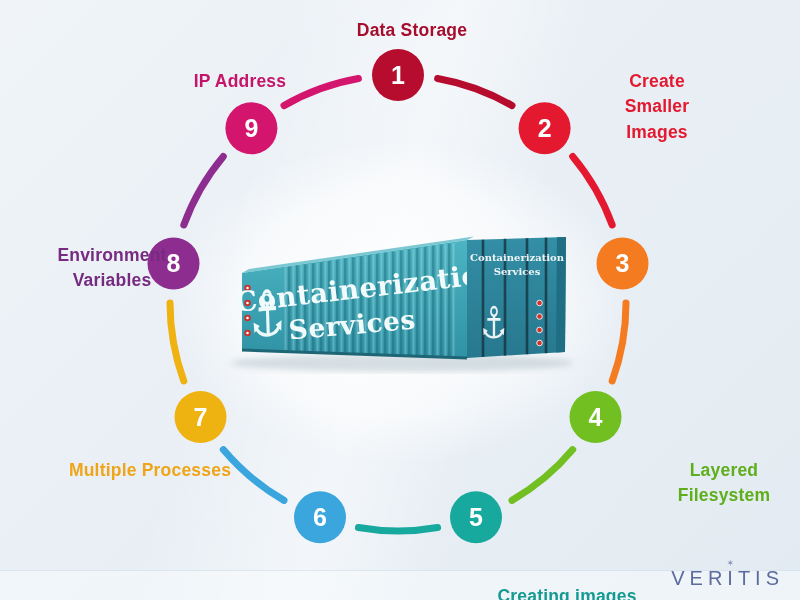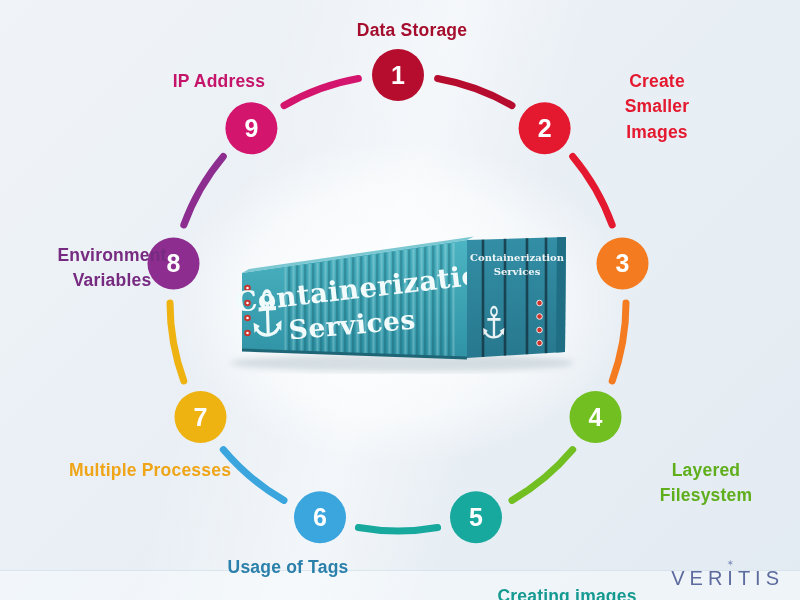--- a/index.html
+++ b/index.html
@@ -131,27 +131,26 @@
       <text class="num" x="173.5" y="272.4">8</text>
     </g>
     <g>
       <circle cx="251.4" cy="128.3" r="26" fill="#d4156e"></circle>
       <text class="num" x="251.4" y="137.3">9</text>
     </g>
   </svg>
 
   <div class="lbl" style="left: 388px; top: 18px; color: rgb(165, 13, 45);">Data Storage</div>
   <div class="lbl" style="left: 633px; top: 69px; color: rgb(228, 25, 47);">Create Smaller Images</div>
-  <div class="lbl" style="left: 682px; top: 458px; color: rgb(95, 174, 27);">Layered Filesystem</div>
+  <div class="lbl" style="left: 700px; top: 458px; color: rgb(95, 174, 27);">Layered Filesystem</div>
   <div class="lbl" style="left: 543px; top: 555px; color: rgb(20, 154, 145); margin-top: 29px;">Creating images</div>
-  <div class="lbl" style="left: 264px; top: 555px; color: rgb(42, 128, 171);">Usage of Tags</div>
   <div class="lbl" style="left: 126px; top: 458px; color: rgb(239, 165, 23);">Multiple Processes</div>
   <div class="lbl" style="left: 88px; top: 243px; color: rgb(118, 43, 128);">Environment
 Variables</div>
-  <div class="lbl" style="left: 195px; top: 69px; color: rgb(197, 21, 106);">IP Address</div>
+  <div class="lbl" style="left: 216px; top: 69px; color: rgb(197, 21, 106);">IP Address</div>
 
   <div class="brand">
     <span class="word">
       <span class="sparkle">✶</span>
       <span>VERITIS</span>
     </span>
   </div>
 </div>
 
 </body></html>

